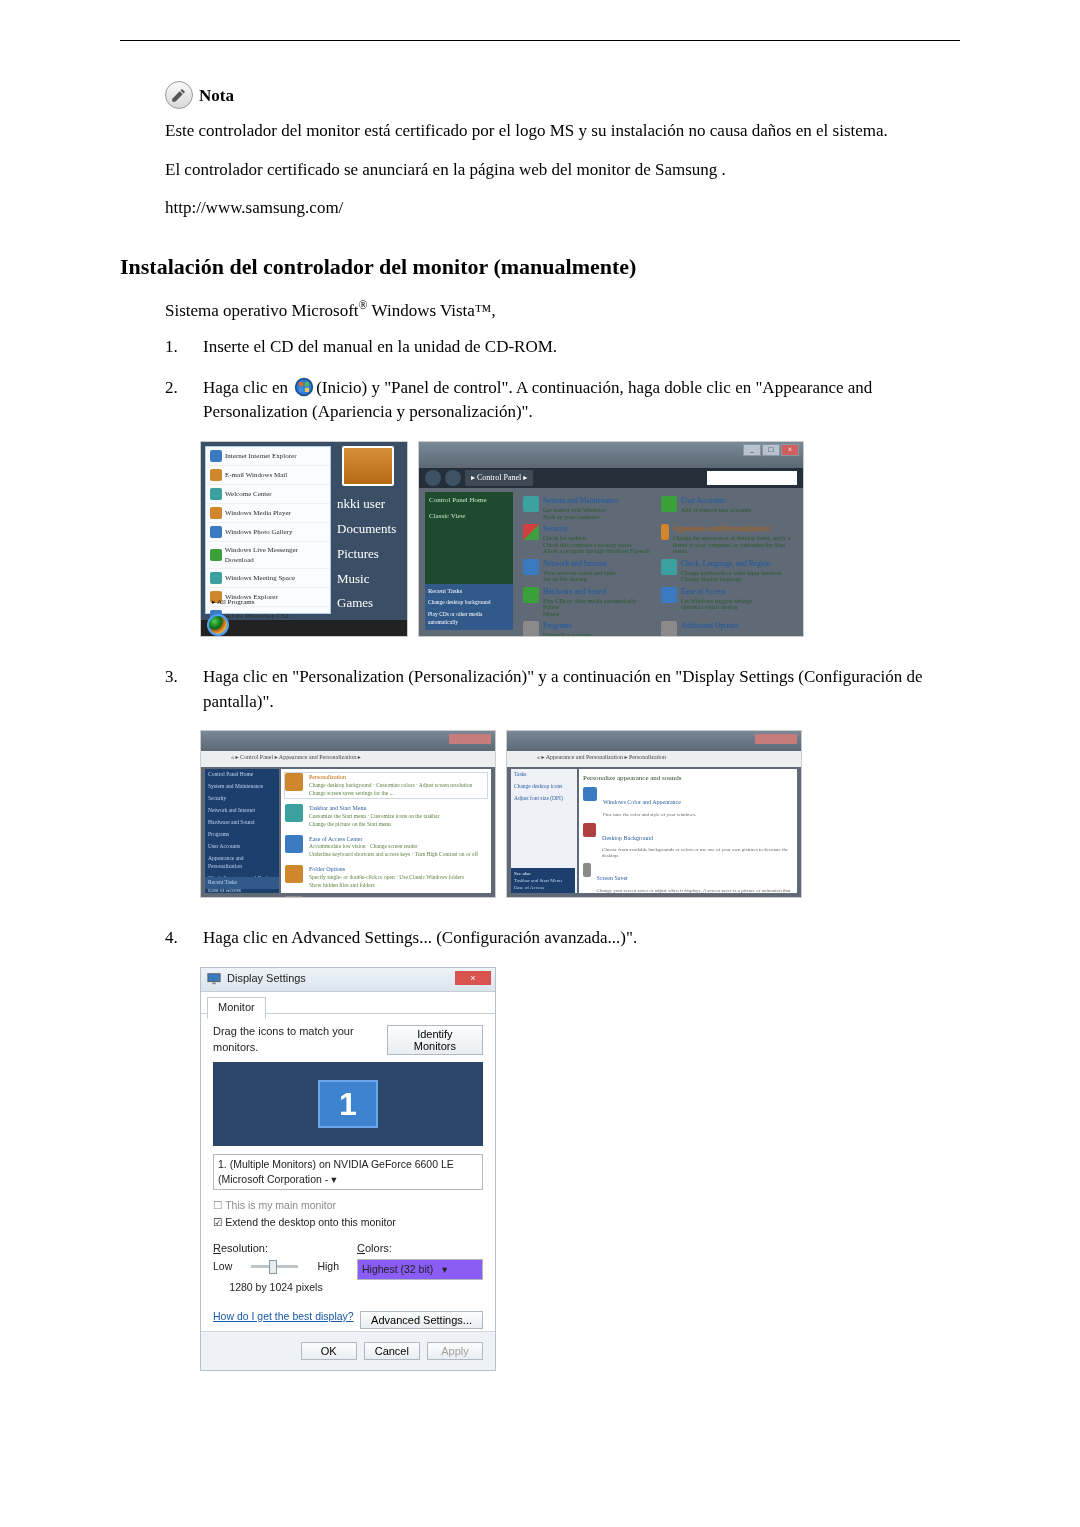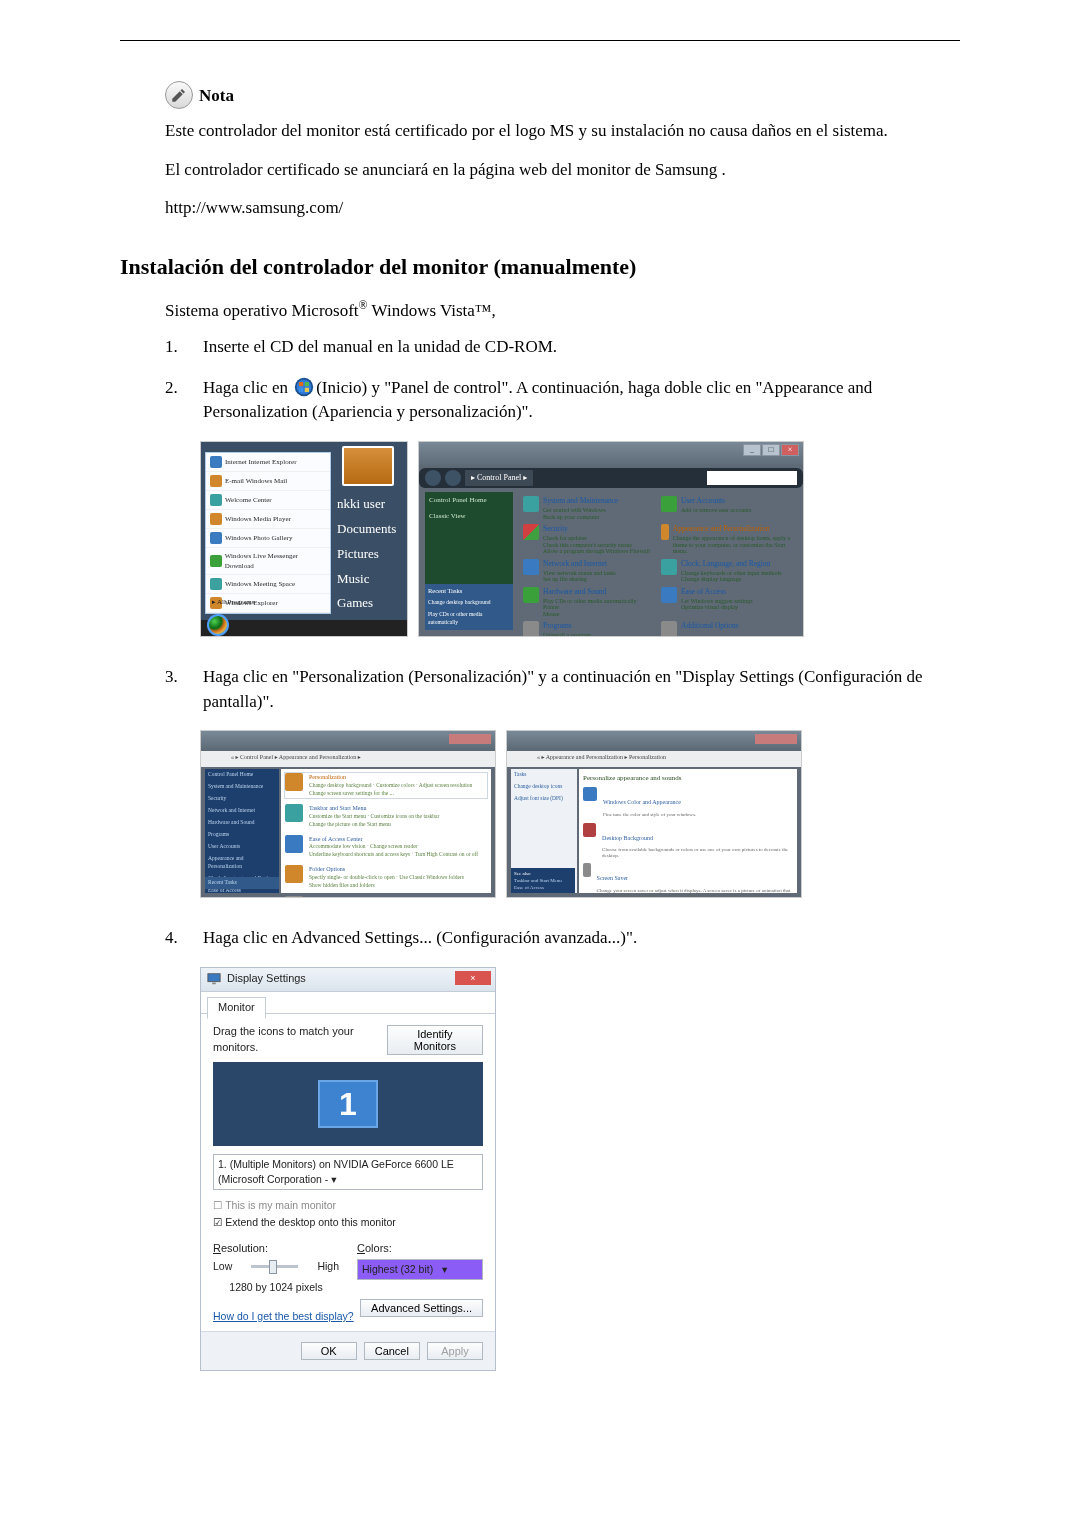--- a/index.html
+++ b/index.html
@@ -46,36 +46,36 @@
       position: relative; top: -2px; margin: 0 2px;
     }
     .inline-icon svg { width: 20px; height: 20px; }
 
     .figures { margin: 14px 0 28px 80px; }
     .fig-row { display: flex; gap: 10px; }
 
     
     .fig { background: #e9e9e9; border: 1px solid #ccc; }
     .fig-start { width: 208px; height: 196px; position: relative; overflow: hidden; background:#3a4f66; }
-    .fig-start .white-panel { position:absolute; left:4px; top:10px; width:126px; bottom:22px; background:#fafcff; border:1px solid #aecbe8; }
+    .fig-start .white-panel { position:absolute; left:4px; top:4px; width:126px; bottom:22px; background:#fafcff; border:1px solid #aecbe8; }
     .fig-start .white-panel .item { display:flex; align-items:center; gap:3px; font-size:7px; color:#2a2a2a; padding:3px 4px; border-bottom:1px solid #f0f0f0;}
     .fig-start .white-panel .item .ico { width:12px; height:12px; }
     .fig-start .white-panel .allprogs { position:absolute; left:6px; bottom:6px; font-size:7px; color:#222; }
     .fig-start .right-panel { position:absolute; left:132px; top:4px; right:4px; bottom:22px;}
     .fig-start .right-panel .avatar { width:52px; height:40px; margin:0 auto 6px auto; background:linear-gradient(#d78f3b,#b56a12); border:2px solid #fff; border-radius:2px;}
     .fig-start .right-panel .rtxt { color:#fff; font-size:13px; padding:3px 4px; }
     .fig-start .bottom-bar { position:absolute; left:0; right:0; bottom:0; height:16px; background:#222; }
     .fig-start .bottom-bar .orb { position:absolute; left:6px; top:-6px; width:22px; height:22px; border-radius:50%; background:radial-gradient(circle at 30% 30%, #4fd04f 0%, #0a6b15 40%, #d06a1a 55%, #e0b040 70%, #2f6fd0 100%); border:2px solid #4fa0ff;}
 
     .fig-cp { width: 386px; height: 196px; position: relative; overflow:hidden; background:#5f6a76;}
     .fig-cp .titlebar { position:absolute; top:0; left:0; right:0; height:26px; background:linear-gradient(#7a8997,#5b6874);}
     .fig-cp .titlebar .wbtns { position:absolute; right:4px; top:2px; display:flex; gap:1px;}
     .fig-cp .titlebar .wbtns span{ width:18px; height:12px; background:#b7c3cf; border:1px solid #8a96a2; font-size:8px; text-align:center; line-height:10px; color:#333;}
     .fig-cp .titlebar .wbtns span.red{ background:#d06060; color:#fff;}
-    .fig-cp .navrow { position:absolute; top:26px; left:0; right:0; height:20px; background:#242f39; display:flex; align-items:center; gap:4px; padding:0 6px;border-radius:6px;}
+    .fig-cp .navrow { position:absolute; top:26px; left:0; right:0; height:20px; background:#242f39; display:flex; align-items:center; gap:4px; padding:0 6px;}
     .fig-cp .navrow .navbtn{ width:16px; height:16px; border-radius:50%; background:#3e5266;}
     .fig-cp .navrow .crumb{ font-size:8px; color:#fff; background:#3d4954; padding:2px 6px; border-radius:1px;}
     .fig-cp .navrow .search{ margin-left:auto; width:90px; height:14px; background:#fff;}
     .fig-cp .side { position:absolute; left:6px; top:50px; bottom:6px; width:88px; background:#1e4a2d;}
     .fig-cp .side .stxt{ font-size:7px; color:#c9e4c9; padding:3px 4px;}
     .fig-cp .body { position:absolute; left:100px; right:6px; top:50px; bottom:6px; display:grid; grid-template-columns:1fr 1fr; gap:4px 6px; padding:4px 4px; background:transparent;}
     .cp-item { display:flex; gap:4px; }
     .cp-item .cico{ width:16px; height:16px; }
     .cp-item .ctxt{ font-size:7px; }
     .cp-item .ctitle{ color:#1858a8; font-size:7.5px; }
@@ -133,21 +133,21 @@
     .fig-ds .ds-cols{ display:flex; gap:18px; margin-top:10px;}
     .fig-ds .ds-col{ flex:1;}
     .fig-ds .ds-col .clbl{ font-size:11px; margin-bottom:2px;}
     .fig-ds .ds-col u{text-decoration:underline;}
     .fig-ds .slider{ display:flex; align-items:center; gap:19px; font-size:10.5px;}
     .fig-ds .slider .track{ flex:1; height:3px; background:#bcc4cd; position:relative;}
     .fig-ds .slider .thumb{ position:absolute; top:-5px; left:38%; width:8px; height:14px; background:#e8edf2; border:1px solid #8a96a2;}
     .fig-ds .restext{ text-align:center; font-size:10.5px; margin-top:6px;}
     .fig-ds .colorsel{ width:100%; border:1px solid #b0b8c2; background:#8b5cf6; font-size:10.5px; padding:2px 4px;}
     .fig-ds .ds-link{ color:#1858a8; font-size:10.5px; text-decoration:underline; display:inline-block; margin-top:14px;}
-    .fig-ds .ds-adv{ float:right; margin-top:4px;}
+    .fig-ds .ds-adv{ float:right; margin-top:16px;}
     .fig-ds .ds-foot{ clear:both; padding:10px 12px; text-align:right; background:#eef2f6; border-top:1px solid #d2d9e0;}
     .fig-ds .ds-foot .ds-btn{ margin-left:4px; min-width:56px;}
     .fig-ds .ds-foot .ds-btn.disabled{ color:#a0a0a0;}
 
     .page-num { text-align:center; margin-top:30px; font-size:17px;}
 
     
     .ico-green{ background:#3aa03a; border-radius:2px;}
     .ico-blue{ background:#3a7ac0; border-radius:2px;}
     .ico-teal{ background:#3aa0a0; border-radius:2px;}

